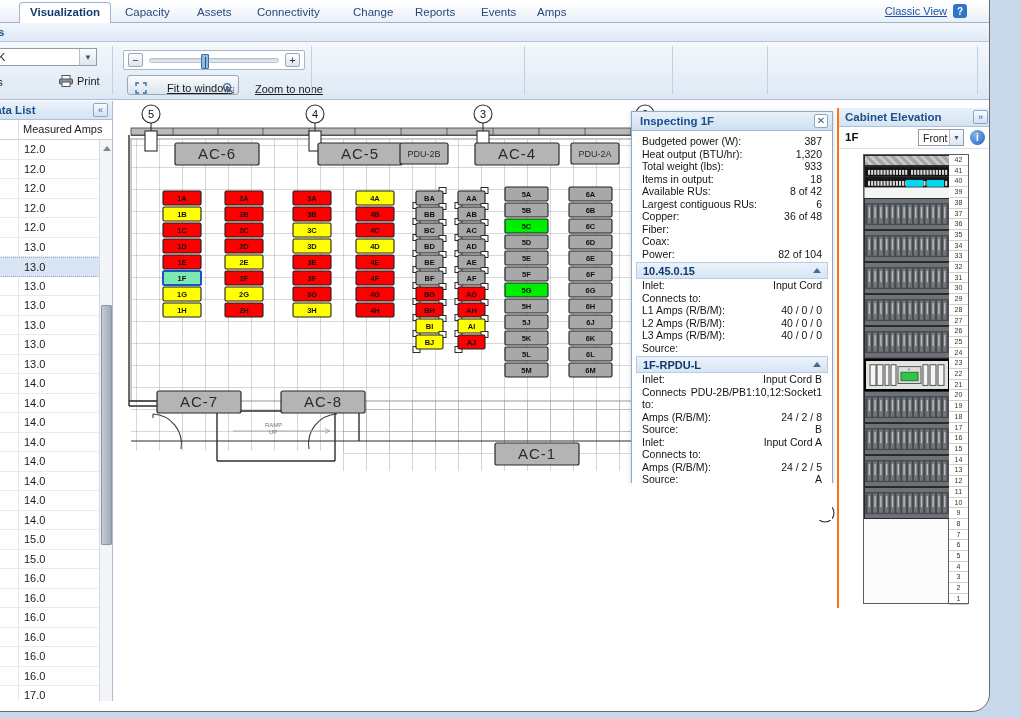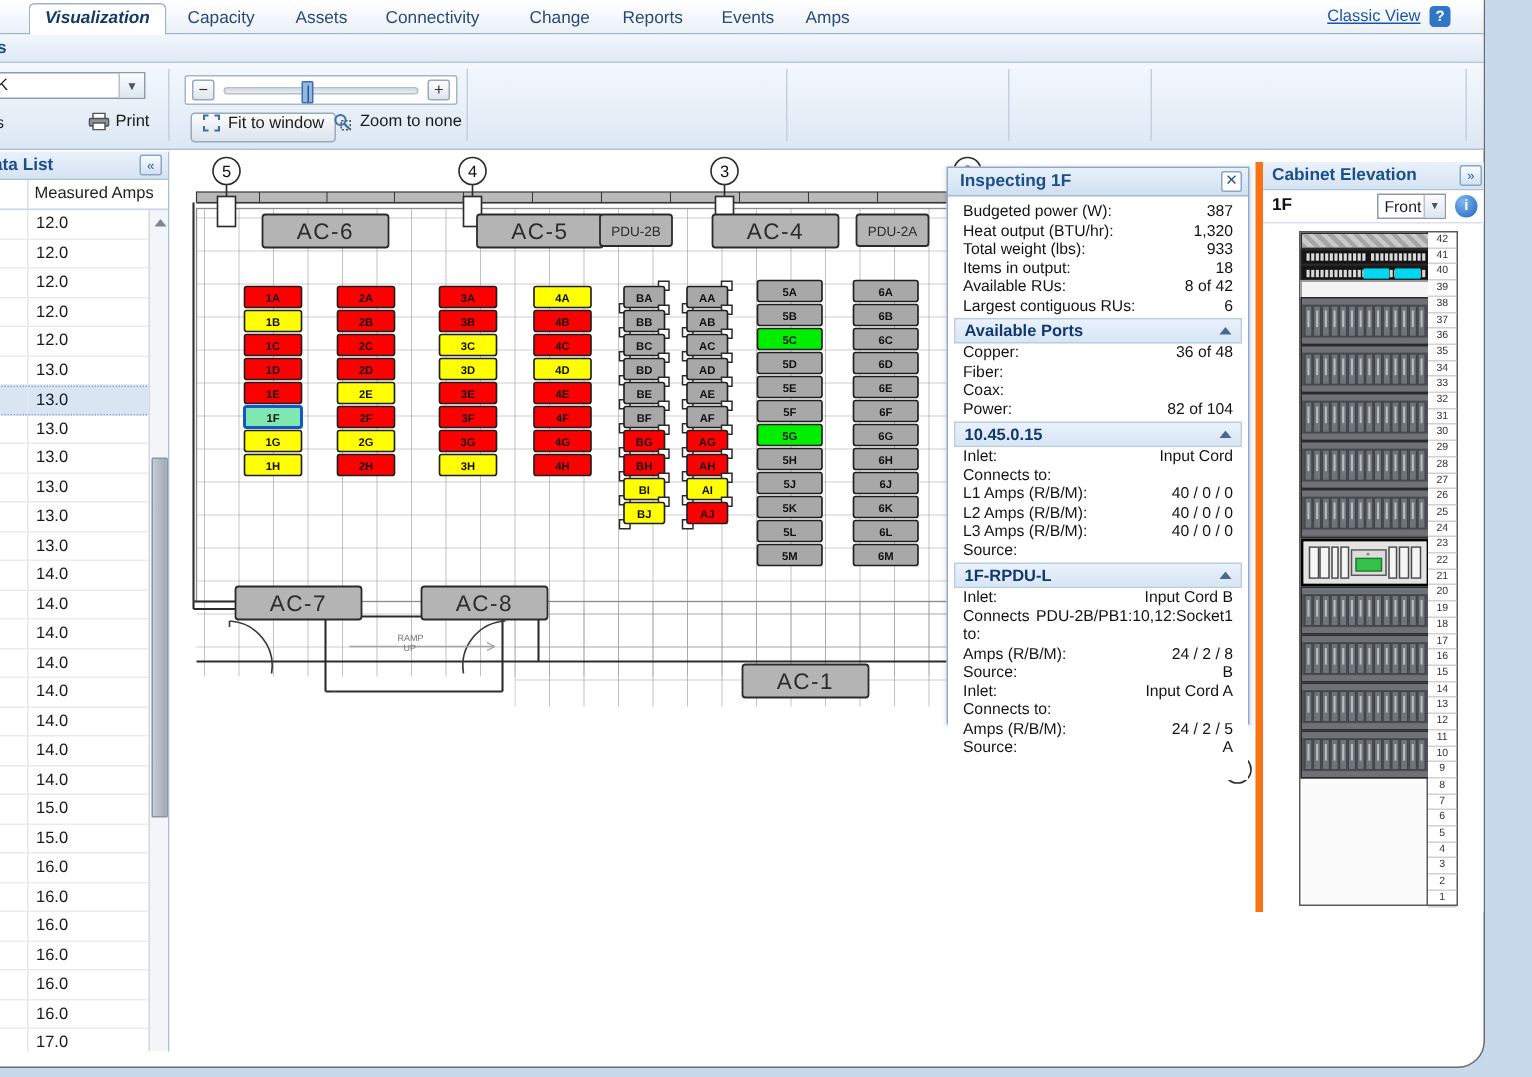--- a/index.html
+++ b/index.html
@@ -129,22 +129,22 @@
     background: #8fb8e4; border: 1px solid #3f6fa8; border-radius: 1px;
     cursor: pointer;
   }
   .zthumb::after {
     content:""; position:absolute; left:3px; top:2px; width:1px; height:11px; background:#2b5887;
   }
   .tbtn {
     position: absolute; height: 20px;
     border: 1px solid #9aa8b8; border-radius: 3px;
     background: linear-gradient(#fafcfe,#dbe3ec);
-    display: flex; align-items: flex-start; gap: 5px;
-    padding: 0 7px; font-size: 11px; cursor: pointer; color: #1a1a1a;
+    display: flex; align-items: flex-end; gap: 20px;
+    padding: 0 7px; font-size: 11px; cursor: pointer; color: #1a1a1a; text-decoration: underline;
   }
   .tbtn.flat { border: none; background: transparent; }
 
   .lblcell { position: absolute; font-size: 11px; color: #1a1a1a; }
   .rpt-select {
     position: absolute; background: #fff; border: 1px solid #8e9cab; height: 18px;
     font-size: 11px; display: flex; align-items: center; padding-left: 4px;
   }
   .rpt-select .arrow {
     position: absolute; right: 0; top: 0; width: 17px; height: 16px;
@@ -260,21 +260,21 @@
     display: flex; justify-content: space-between;
     font-size: 10.5px; line-height: 12.5px; padding: 0 6px 0 6px;
     color: #141414;
   }
   .kv .v { text-align: right; white-space: nowrap; }
   .kv:first-of-type { margin-top: 1px; }
 
   
   .elevation {
     position: absolute; left: 856px; top: 125px; width: 154px; height: 500px;
-    background: #fff; border-left: 5px solid #f97316;
+    background: #fff; border-left: 2px solid #f97316;
   }
   .ev-head {
     height: 19px; background: linear-gradient(#eaf2fb,#d5e3f2);
     border-bottom: 1px solid #a9c1da; position: relative;
   }
   .ev-head .t { position:absolute; left:6px; top:3px; font-size:11.5px; font-weight:bold; color:#1b4f8c; }
   .ev-head .exp {
     position:absolute; right:3px; top:2px; width:15px; height:14px;
     border:1px solid #8ca6c4; border-radius:2px;
     background: linear-gradient(#f8fbff,#d3e1f1);
@@ -321,21 +321,21 @@
 
 <div id="app">
   <div class="window-shell">
 
     <div class="topbar">
       
     </div>
 
     <div class="tabstrip" id="tabstrip">
         <div class="tab" style="left: -8px;"></div>
-        <div class="tab active" style="left: 38px; font-style: italic;"><span>Visualization</span></div>
+        <div class="tab active" style="left: 38px;"><span>Visualization</span></div>
         <div class="tab" style="left: 134px;"><span>Capacity</span></div>
         <div class="tab" style="left: 206px;"><span>Assets</span></div>
         <div class="tab" style="left: 266px;"><span>Connectivity</span></div>
         <div class="tab" style="left: 362px;"><span>Change</span></div>
         <div class="tab" style="left: 424px;"><span>Reports</span></div>
         <div class="tab" style="left: 490px;"><span>Events</span></div>
         <div class="tab" style="left: 546px;"><span>Amps</span></div>
       </div>
 
     <div class="crumbbar">
@@ -1072,24 +1072,20 @@
             <span class="v">18</span>
           </div>
           <div class="kv">
             <span class="k">Available RUs:</span>
             <span class="v">8 of 42</span>
           </div>
           <div class="kv">
             <span class="k">Largest contiguous RUs:</span>
             <span class="v">6</span>
           </div>
-          <div class="sec-head">
-            <span class="n">Available Ports</span>
-            <span class="chev"></span>
-          </div>
           <div class="kv">
             <span class="k">Copper:</span>
             <span class="v">36 of 48</span>
           </div>
           <div class="kv">
             <span class="k">Fiber:</span>
             <span class="v"></span>
           </div>
           <div class="kv">
             <span class="k">Coax:</span>

